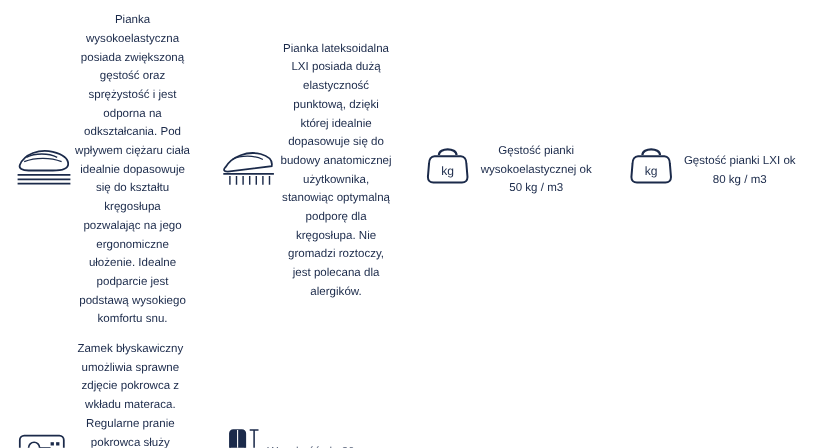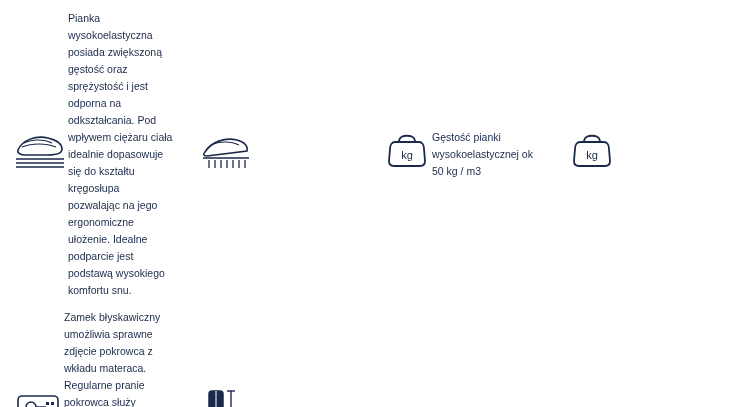--- a/index.html
+++ b/index.html
@@ -31,21 +31,21 @@
   .feature-icon {
     height: 56px;
     display: flex;
     align-items: center;
     justify-content: center;
     margin-bottom: 8px;
   }
   .feature-text {
     font-size: 10.5px;
     line-height: 1.62;
-    text-align: left;
+    text-align: center;
     color: #1b2a4a;
     max-width: 160px;
   }
   svg { display: block; }
 </style>
 </head>
 <body>
 
 <div class="features-grid">
 
@@ -73,20 +73,21 @@
           <line x1="12" y1="30" x2="12" y2="38"></line>
           <line x1="18" y1="30" x2="18" y2="38"></line>
           <line x1="24" y1="30" x2="24" y2="38"></line>
           <line x1="30" y1="30" x2="30" y2="38"></line>
           <line x1="36" y1="30" x2="36" y2="38"></line>
           <line x1="42" y1="30" x2="42" y2="38"></line>
           <line x1="48" y1="30" x2="48" y2="38"></line>
         </g>
       </svg>
     </div>
+    <div class="feature-text">Pianka lateksoidalna LXI posiada dużą elastyczność punktową, dzięki której idealnie dopasowuje się do budowy anatomicznej użytkownika, stanowiąc optymalną podporę dla kręgosłupa. Nie gromadzi roztoczy, jest polecana dla alergików.</div>
   </div>
 
   <div class="feature">
     <div class="feature-icon">
       <svg width="50" height="46" viewBox="0 0 50 46">
         <path d="M17 13 C17 6, 33 6, 33 13" fill="none" stroke="#1b2a4a" stroke-width="2"></path>
         <path d="M13 14 L37 14 C40 14, 42 17, 42 21 L43 33 C43 36, 41 38, 38 38 L12 38 C9 38, 7 36, 7 33 L8 21 C8 17, 10 14, 13 14 Z" fill="none" stroke="#1b2a4a" stroke-width="1.8"></path>
         <text x="25" y="31" font-family="'Liberation Sans', sans-serif" font-size="11" text-anchor="middle" fill="#1b2a4a">kg</text>
       </svg>
     </div>
@@ -94,20 +95,21 @@
   </div>
 
   <div class="feature">
     <div class="feature-icon">
       <svg width="50" height="46" viewBox="0 0 50 46">
         <path d="M17 13 C17 6, 33 6, 33 13" fill="none" stroke="#1b2a4a" stroke-width="2"></path>
         <path d="M13 14 L37 14 C40 14, 42 17, 42 21 L43 33 C43 36, 41 38, 38 38 L12 38 C9 38, 7 36, 7 33 L8 21 C8 17, 10 14, 13 14 Z" fill="none" stroke="#1b2a4a" stroke-width="1.8"></path>
         <text x="25" y="31" font-family="'Liberation Sans', sans-serif" font-size="11" text-anchor="middle" fill="#1b2a4a">kg</text>
       </svg>
     </div>
+    <div class="feature-text">Gęstość pianki LXI ok 80 kg / m3</div>
   </div>
 
   <div class="feature row-two">
     <div class="feature-icon">
       <svg width="52" height="40" viewBox="0 0 52 40">
         <rect x="6" y="9" width="40" height="22" rx="4" fill="none" stroke="#1b2a4a" stroke-width="1.6"></rect>
         <path d="M14 20 a5 5 0 1 1 10 0 a5 5 0 1 1 -10 0" fill="none" stroke="#1b2a4a" stroke-width="1.5"></path>
         <line x1="24" y1="20" x2="34" y2="20" stroke="#1b2a4a" stroke-width="1.5"></line>
         <g fill="#1b2a4a">
           <rect x="34" y="15" width="3" height="3"></rect>

